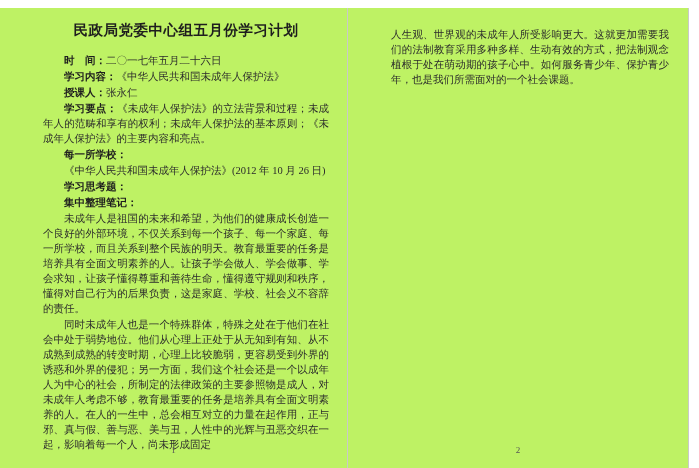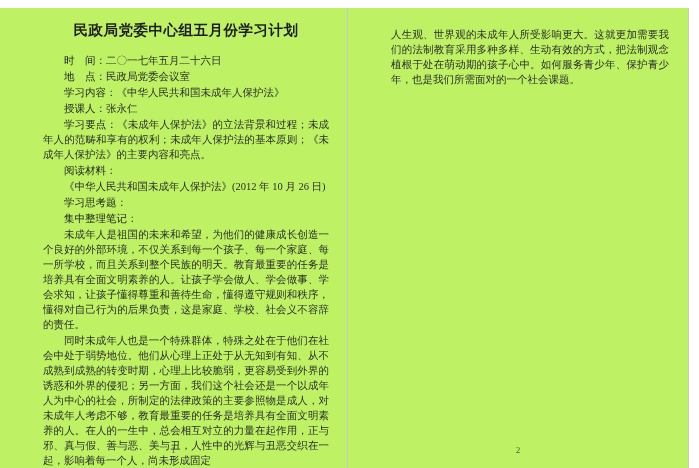--- a/index.html
+++ b/index.html
@@ -47,21 +47,21 @@
   p {
     margin: 1px;
     font-size: 10.5px;
     line-height: 15px;
   }
   .line {
     text-indent: 2em;
     text-align: justify;
   }
   .lbl {
-    font-weight: normal;
+    font-weight: bold;
     color: #1e1e1e;
   }
   .para {
     text-indent: 2em;
     text-align: justify;
   }
   .para-cont {
     text-indent: 0;
     text-align: justify;
   }
@@ -76,27 +76,26 @@
     line-height: 10px;
   }
 </style>
 </head>
 <body>
 
 <div class="page page-1">
   <h1 class="doc-title">民政局党委中心组五月份学习计划</h1>
 
   <p class="line"><span class="lbl">时　间：</span><span>二〇一七年五月二十六日</span></p>
-  <p class="line"><span class="lbl">地　点：</span><span>民政局党委会议室</span></p>
   <p class="line"><span class="lbl">学习内容：</span><span>《中华人民共和国未成年人保护法》</span></p>
   <p class="line"><span class="lbl">授课人：</span><span>张永仁</span></p>
 
   <p class="line"><span class="lbl">学习要点：</span><span>《未成年人保护法》的立法背景和过程；未成年人的范畴和享有的权利；未成年人保护法的基本原则；《未成年人保护法》的主要内容和亮点。</span></p>
 
-  <p class="line"><span class="lbl">阅读材料：</span></p>
+  <p class="line"><span class="lbl">每一所学校：</span></p>
   <p class="line">《中华人民共和国未成年人保护法》(2012 年 10 月 26 日)</p>
 
   <p class="line"><span class="lbl">学习思考题：</span></p>
 
   <p class="line"><span class="lbl">集中整理笔记：</span></p>
 
   <p class="para">未成年人是祖国的未来和希望，为他们的健康成长创造一个良好的外部环境，不仅关系到每一个孩子、每一个家庭、每一所学校，而且关系到整个民族的明天。教育最重要的任务是培养具有全面文明素养的人。让孩子学会做人、学会做事、学会求知，让孩子懂得尊重和善待生命，懂得遵守规则和秩序，懂得对自己行为的后果负责，这是家庭、学校、社会义不容辞的责任。</p>
   <p class="para">同时未成年人也是一个特殊群体，特殊之处在于他们在社会中处于弱势地位。他们从心理上正处于从无知到有知、从不成熟到成熟的转变时期，心理上比较脆弱，更容易受到外界的诱惑和外界的侵犯；另一方面，我们这个社会还是一个以成年人为中心的社会，所制定的法律政策的主要参照物是成人，对未成年人考虑不够，教育最重要的任务是培养具有全面文明素养的人。在人的一生中，总会相互对立的力量在起作用，正与邪、真与假、善与恶、美与丑，人性中的光辉与丑恶交织在一起，影响着每一个人，尚未形成固定</p>
 
   <div class="pagenum">1</div>

